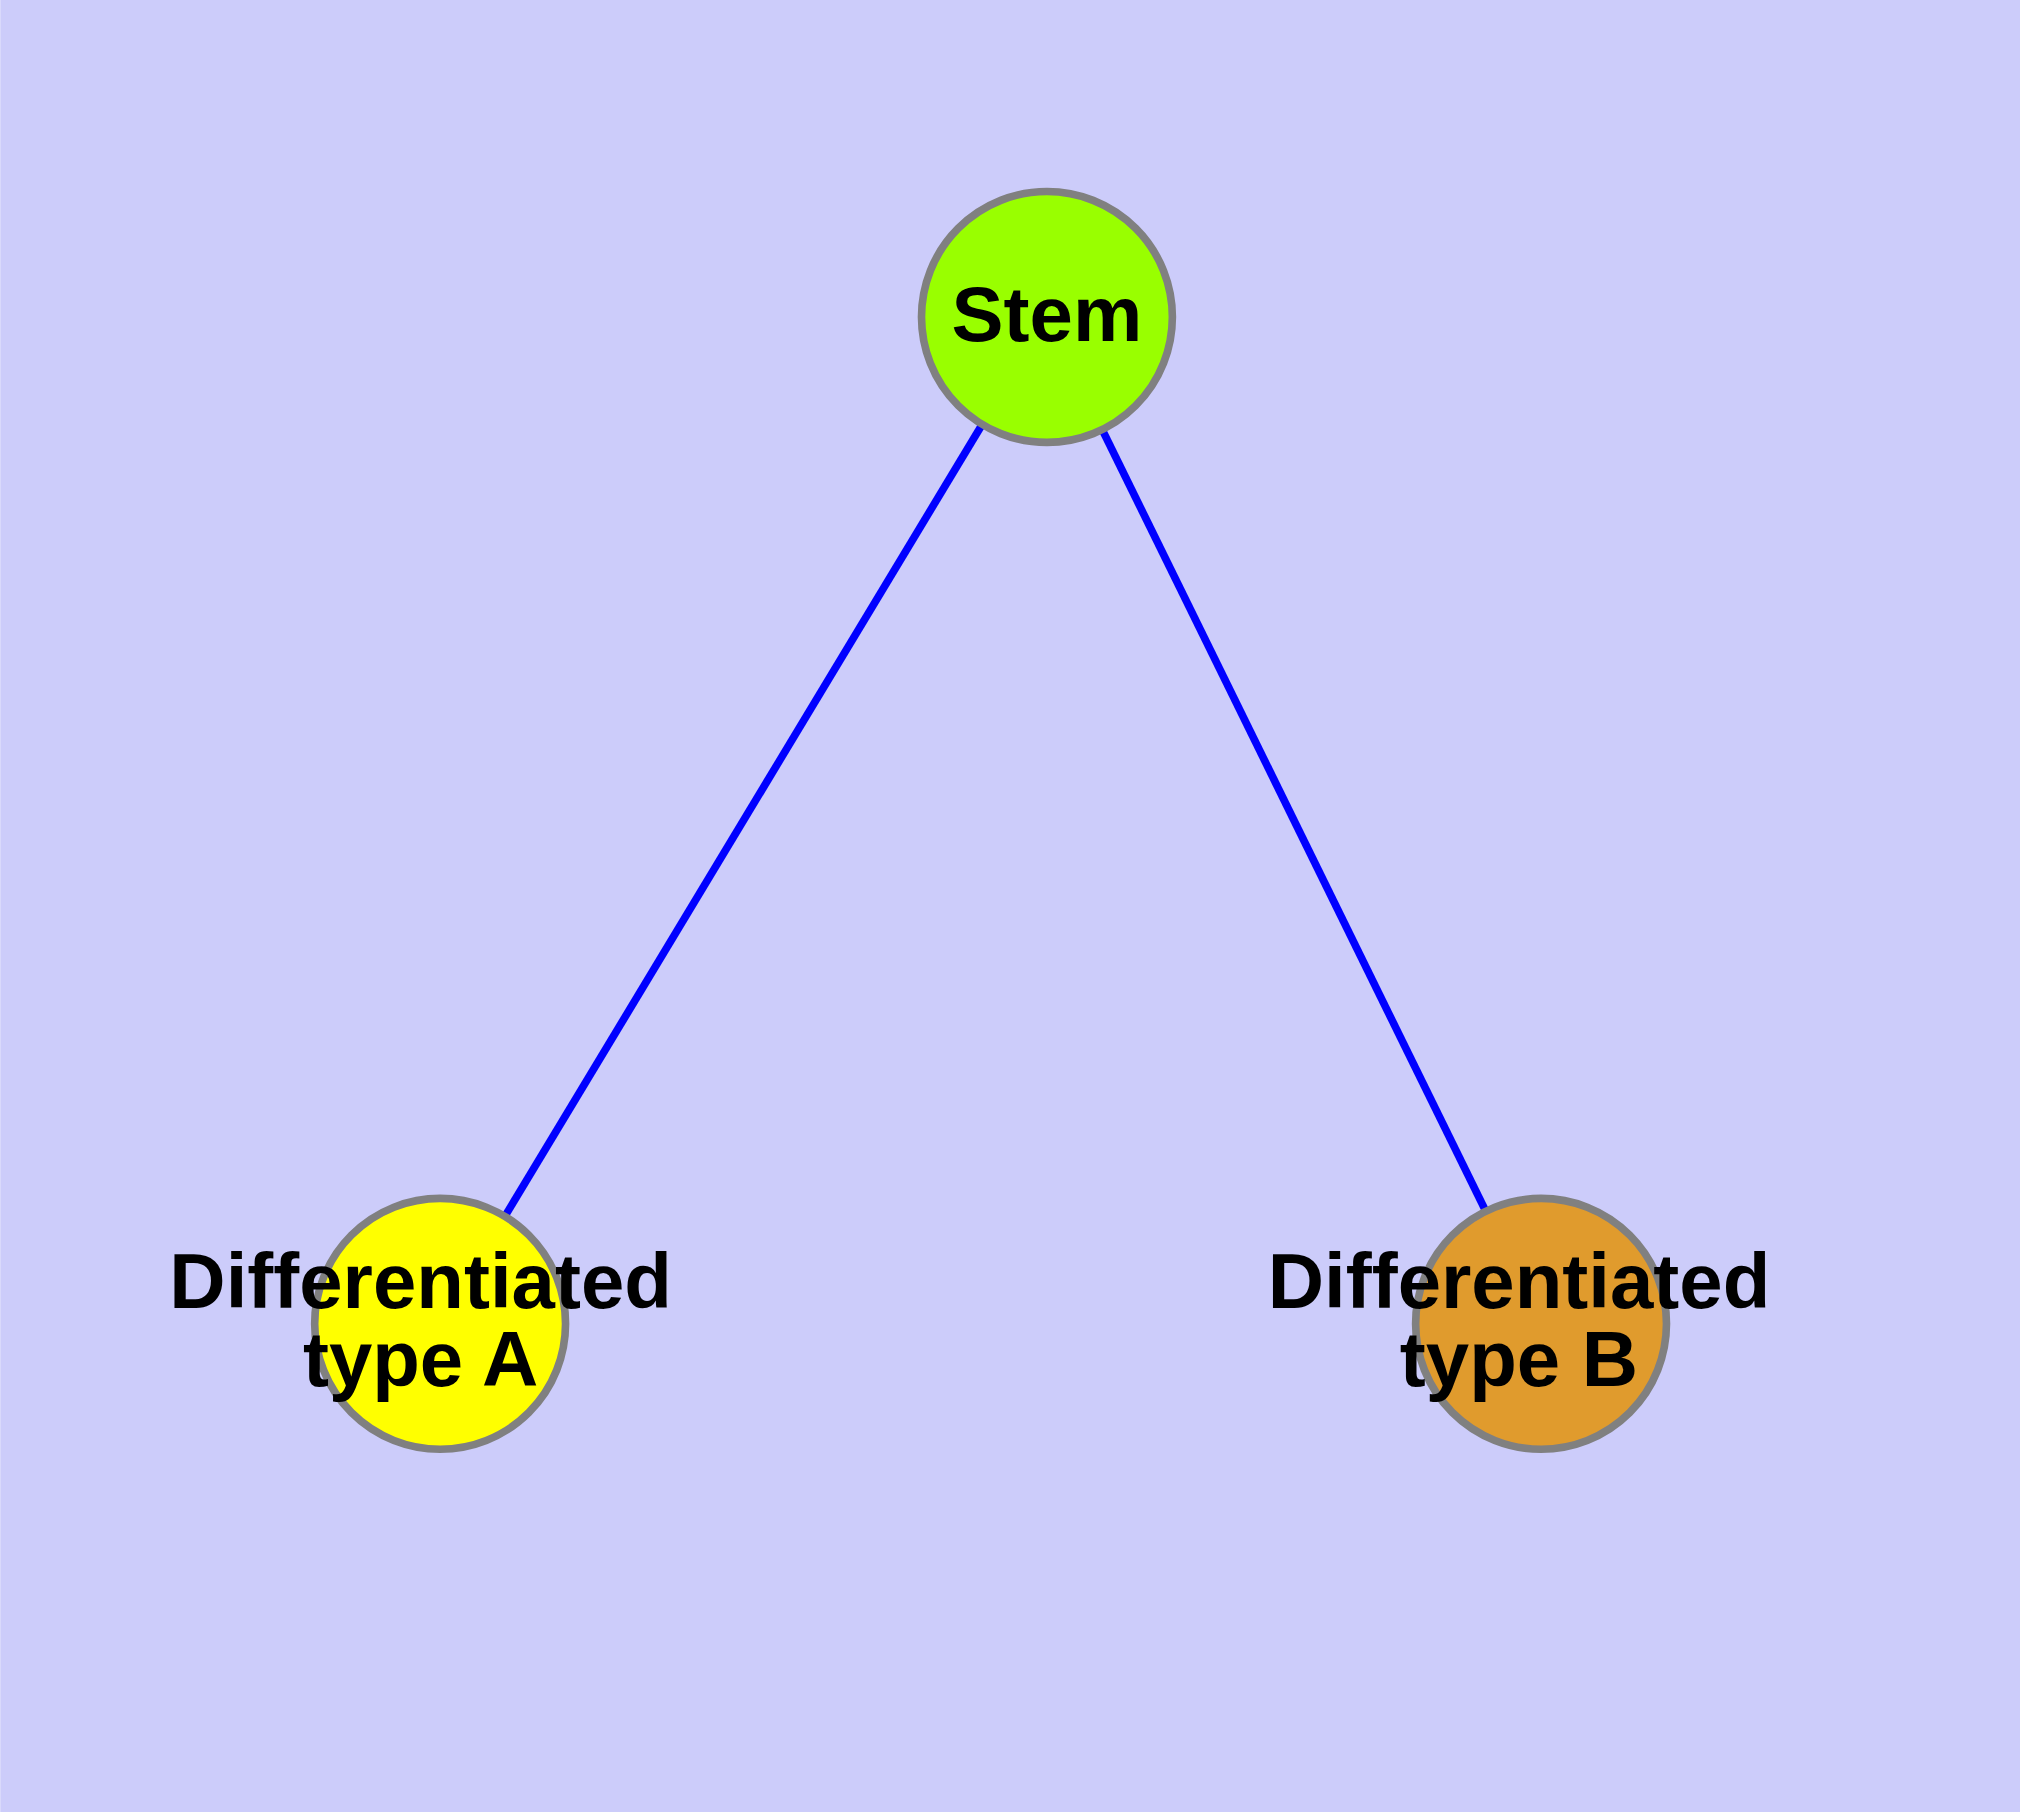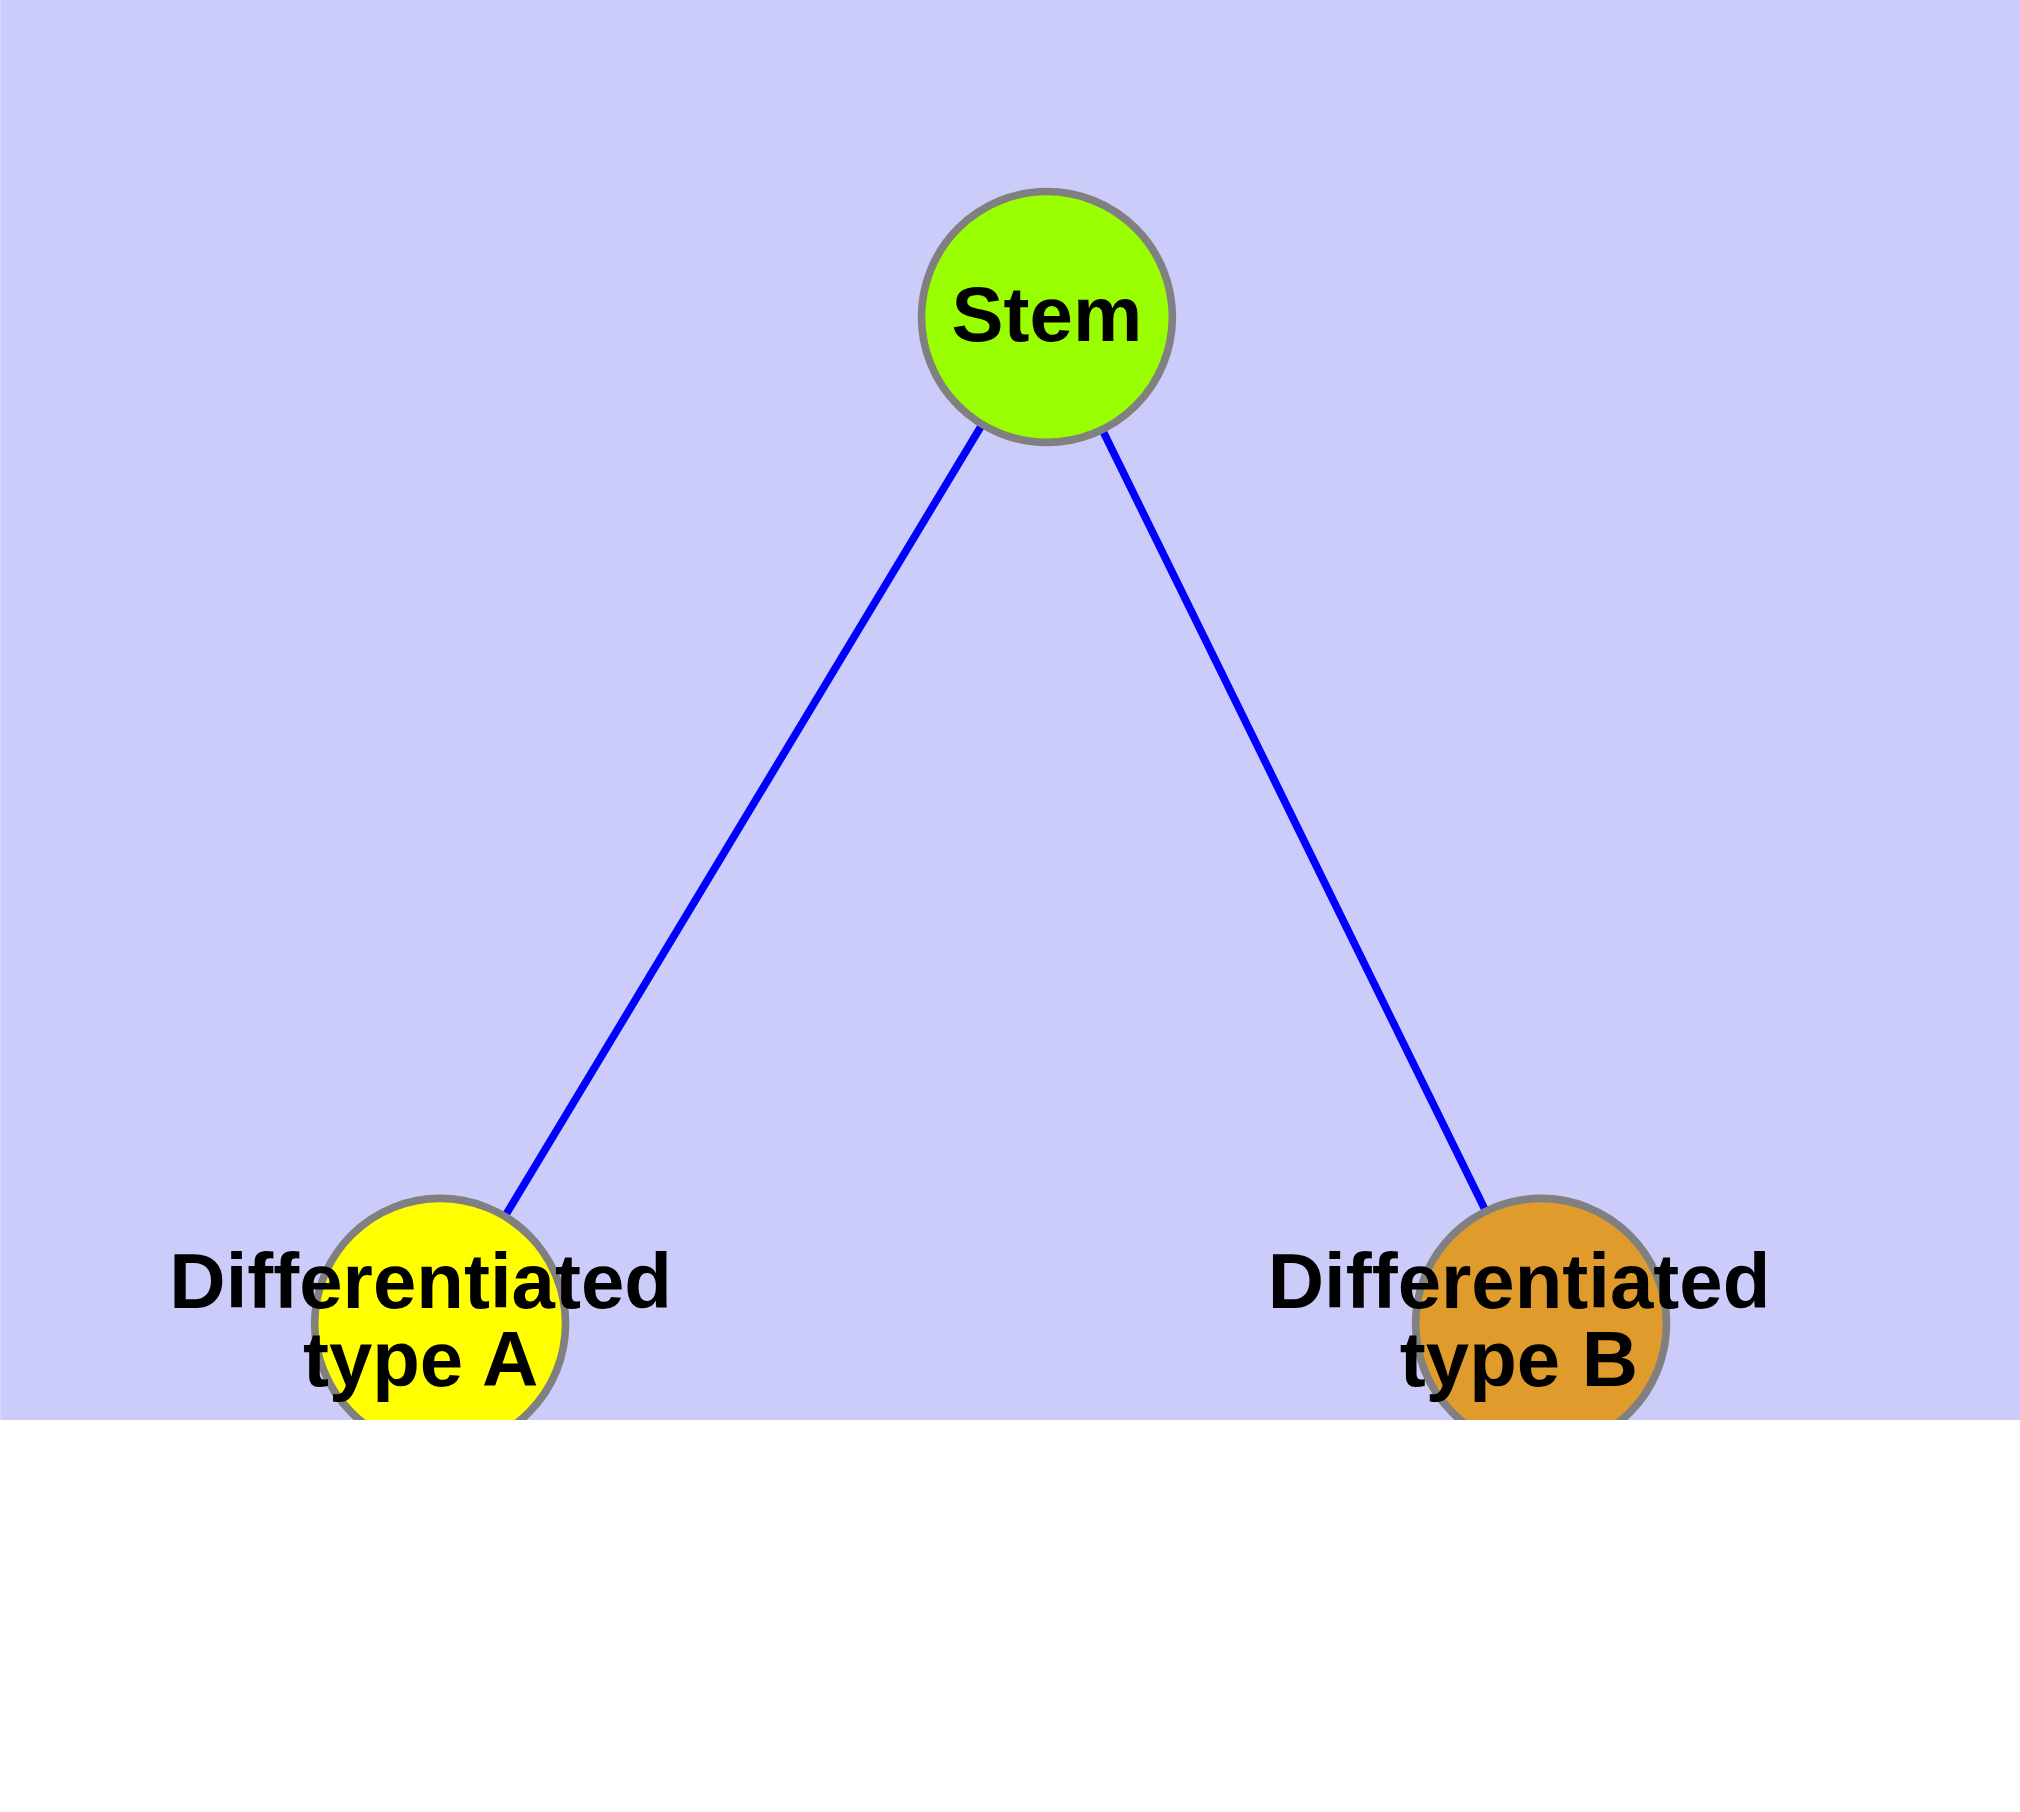--- a/index.html
+++ b/index.html
@@ -26,21 +26,21 @@
     font-family: "Liberation Sans", sans-serif;
     font-weight: bold;
     fill: #000000;
     text-anchor: middle;
     dominant-baseline: middle;
   }
 </style>
 </head>
 <body>
 
-<div id="canvas" style="width: 2021px; height: 1420px;">
+<div id="canvas" style="width: 2021px; height: 1812px;">
   <svg id="graph-svg" viewBox="0 0 2384 2138" style="width: 2021px; height: 1812px;">
 
     <rect id="bg-rect" x="0" y="0" width="2384" height="2138" fill="#CCCCFA"></rect>
 
     <g id="edge-layer">
       <line id="edge-stem-to-a" x1="1235" y1="374" x2="519" y2="1562" stroke="#0000FF" stroke-width="9" stroke-linecap="butt"></line>
       <line id="edge-stem-to-b" x1="1235" y1="374" x2="1818" y2="1562" stroke="#0000FF" stroke-width="9" stroke-linecap="butt"></line>
     </g>
 
     <g id="node-layer">

